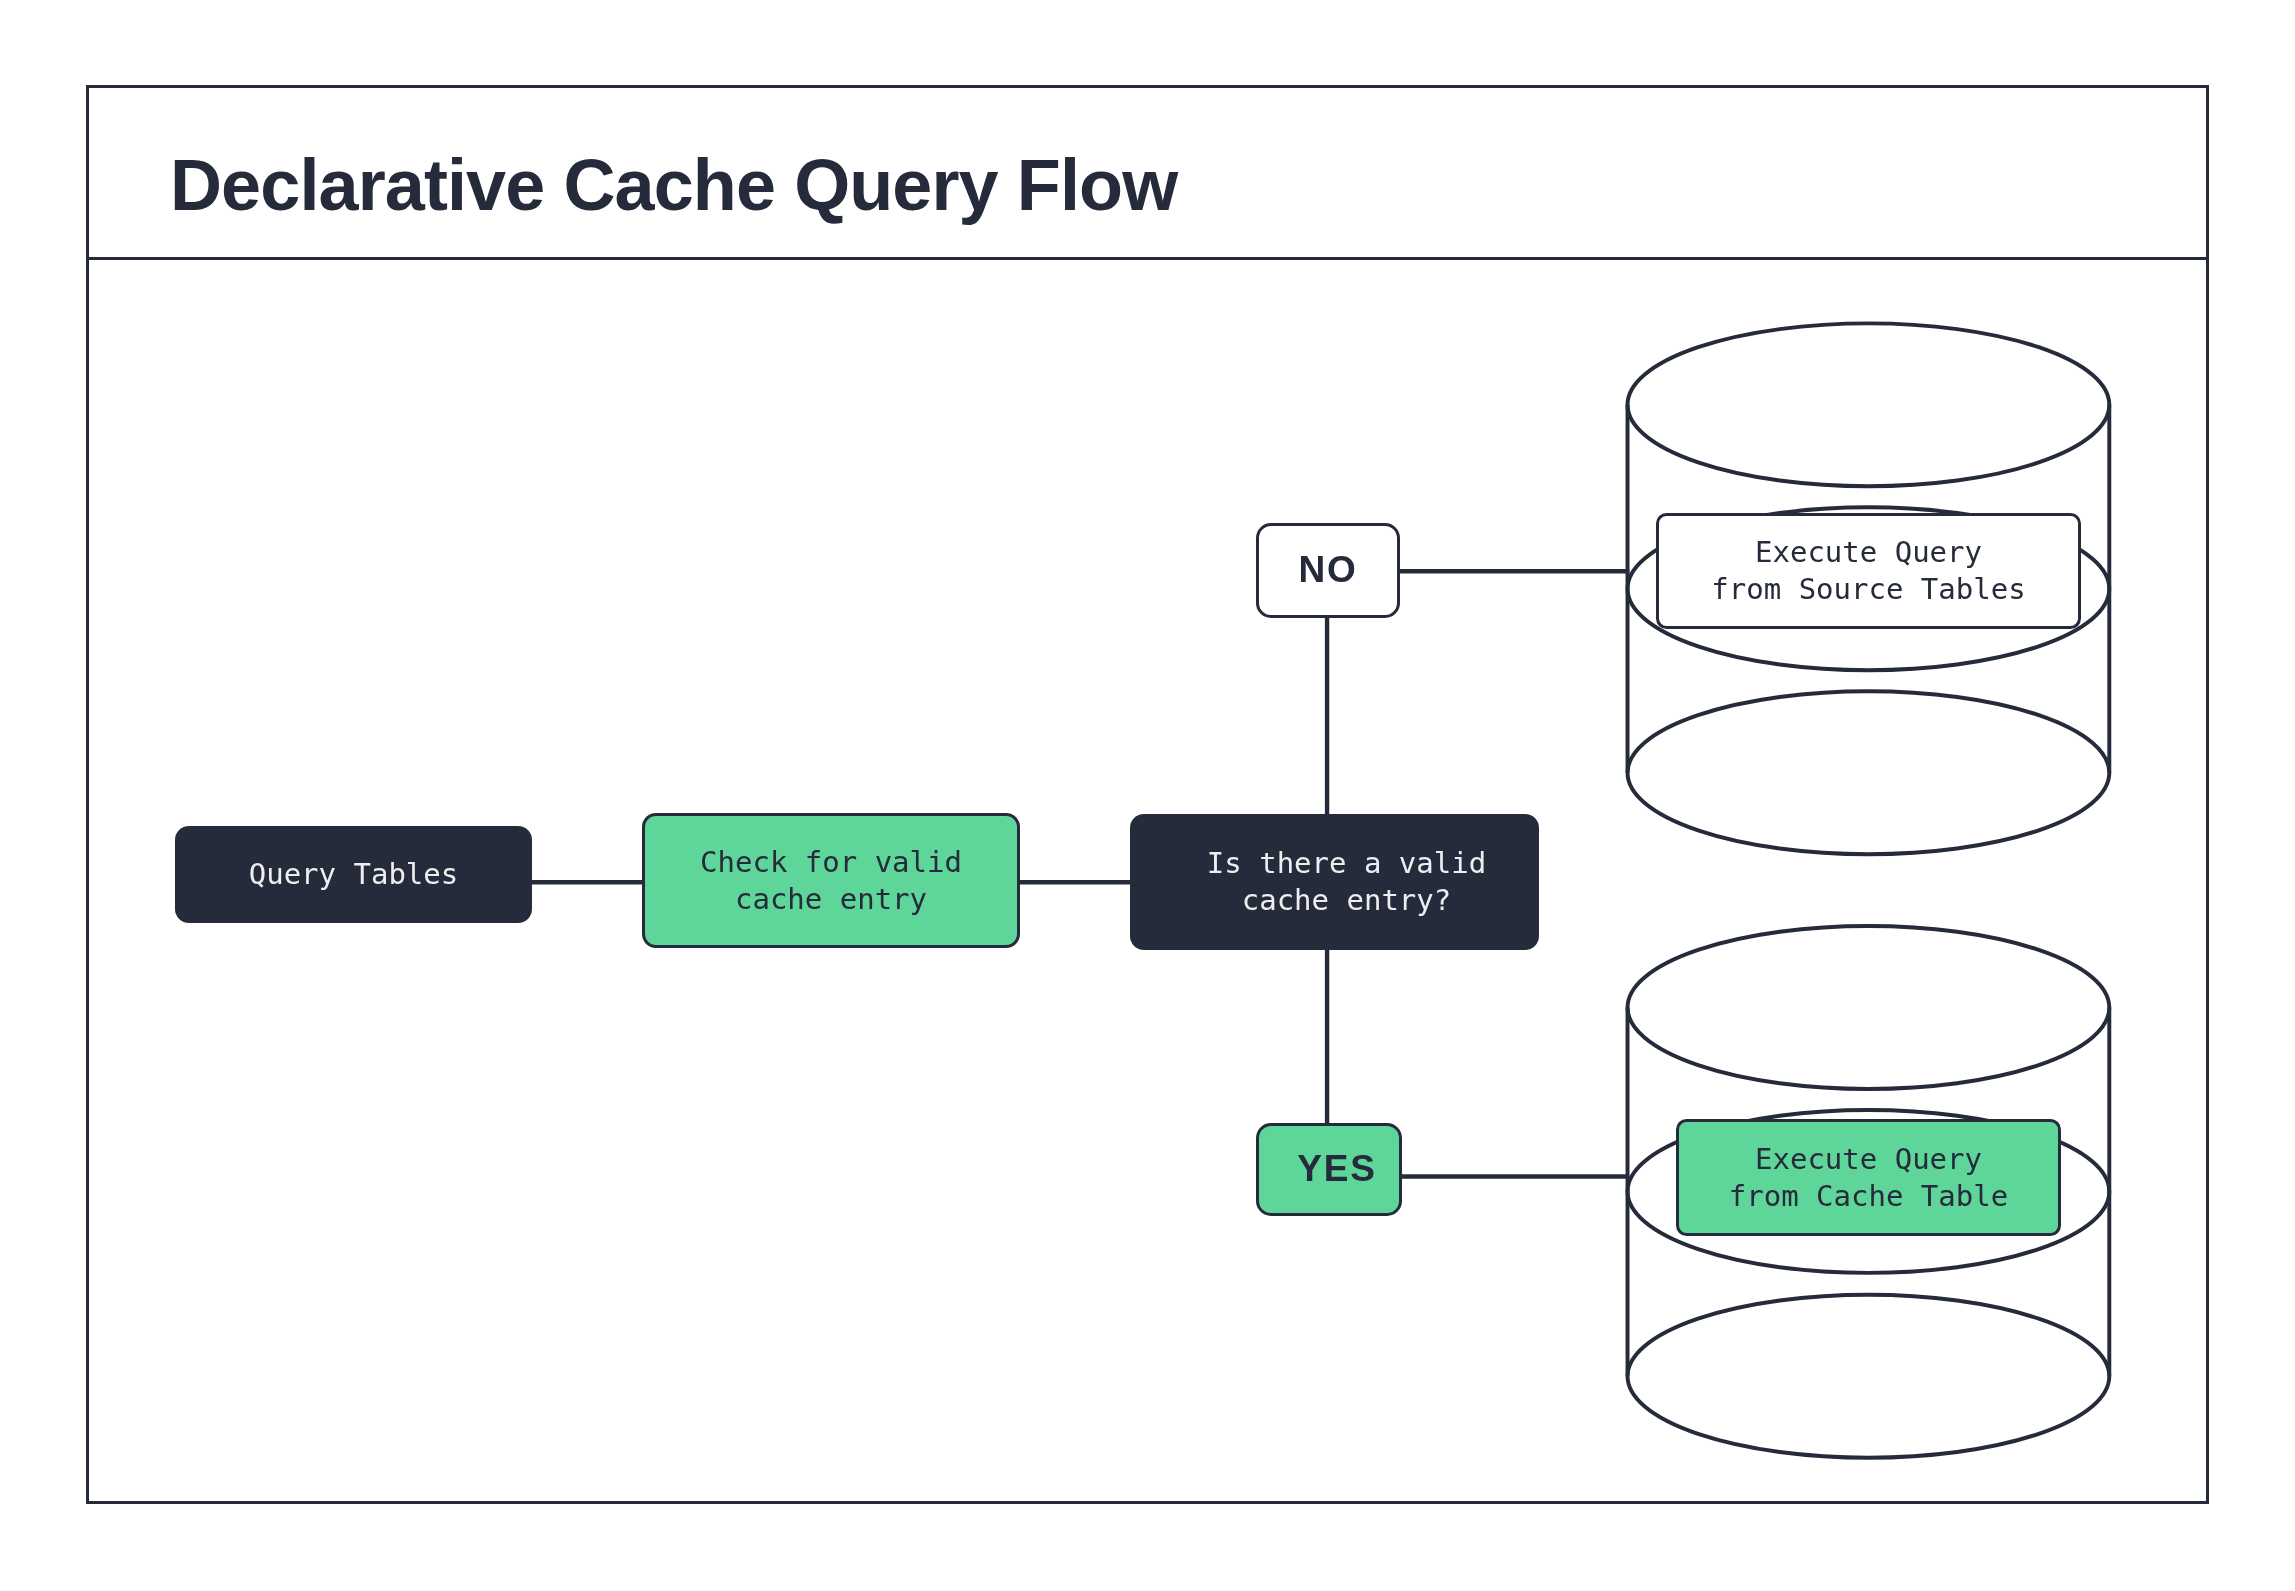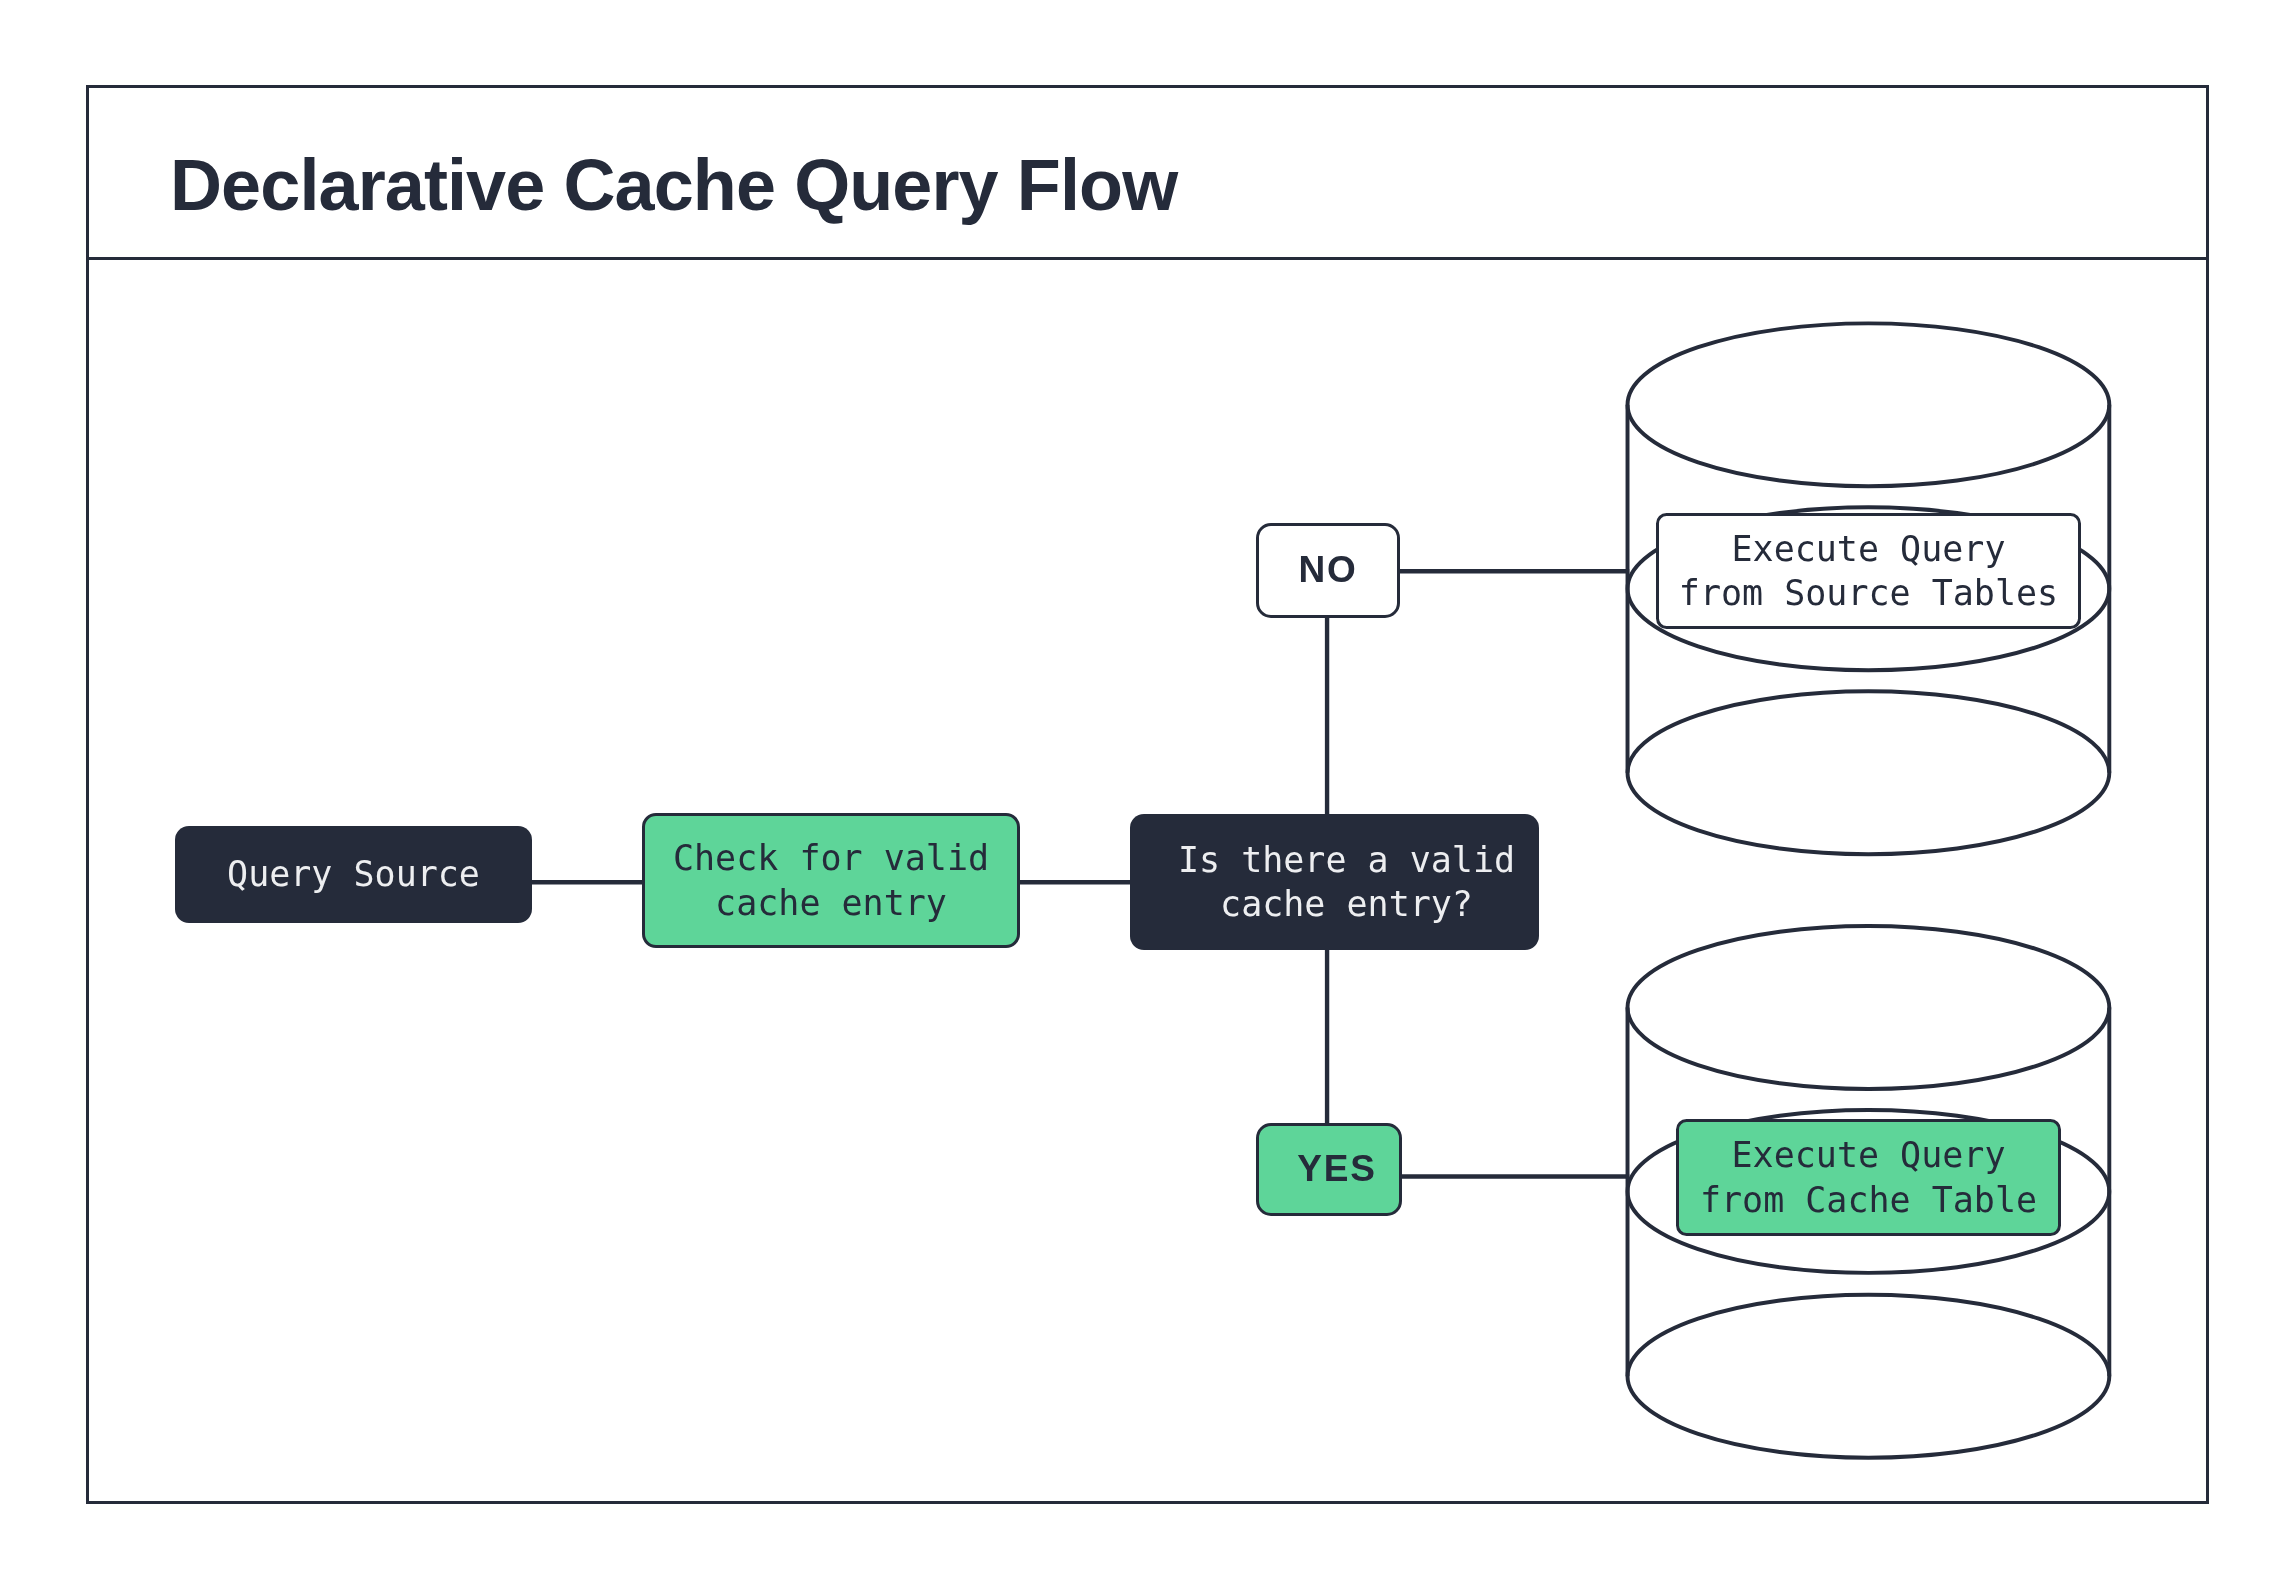--- a/index.html
+++ b/index.html
@@ -47,21 +47,21 @@
   svg.wires .disk{fill:var(--paper);stroke:var(--ink);stroke-width:4.5;}
   svg.wires line{stroke:var(--ink);}
   
   .node{
     position:absolute;
     display:flex;
     align-items:center;
     justify-content:center;
     text-align:center;
     white-space:pre-line;
-    font-size:35px;
+    font-size:29px;
     line-height:1.26;
     border-radius:14px;
     color:var(--ink);
   }
   .node.dark{background:var(--ink);color:var(--light-text);}
   .node.green{background:var(--green);border:3.5px solid var(--ink);}
   .node.white{background:var(--paper);border:3.5px solid var(--ink);}
   .node.decision-label{
     font-family:"Liberation Sans", sans-serif;
     font-weight:700;
@@ -109,21 +109,21 @@
       <line x1="2408" y1="1150" x2="2408" y2="1571" stroke-width="4.5"></line>
     </g>
   </svg>
 
   <div class="frame">
     <div class="header">
       <div class="title">Declarative Cache Query Flow</div>
     </div>
   </div>
 
-  <div class="node dark" id="node-query-request">Query Source</div>
+  <div class="node dark" id="node-query-request">Query Tables</div>
 
   <div class="node green" id="node-check-cache">Check for valid
 cache entry</div>
 
   <div class="node dark" id="node-cache-question">Is there a valid
 cache entry?</div>
 
   <div class="node white decision-label" id="node-no">NO</div>
 
   <div class="node green decision-label" id="node-yes">YES</div>

